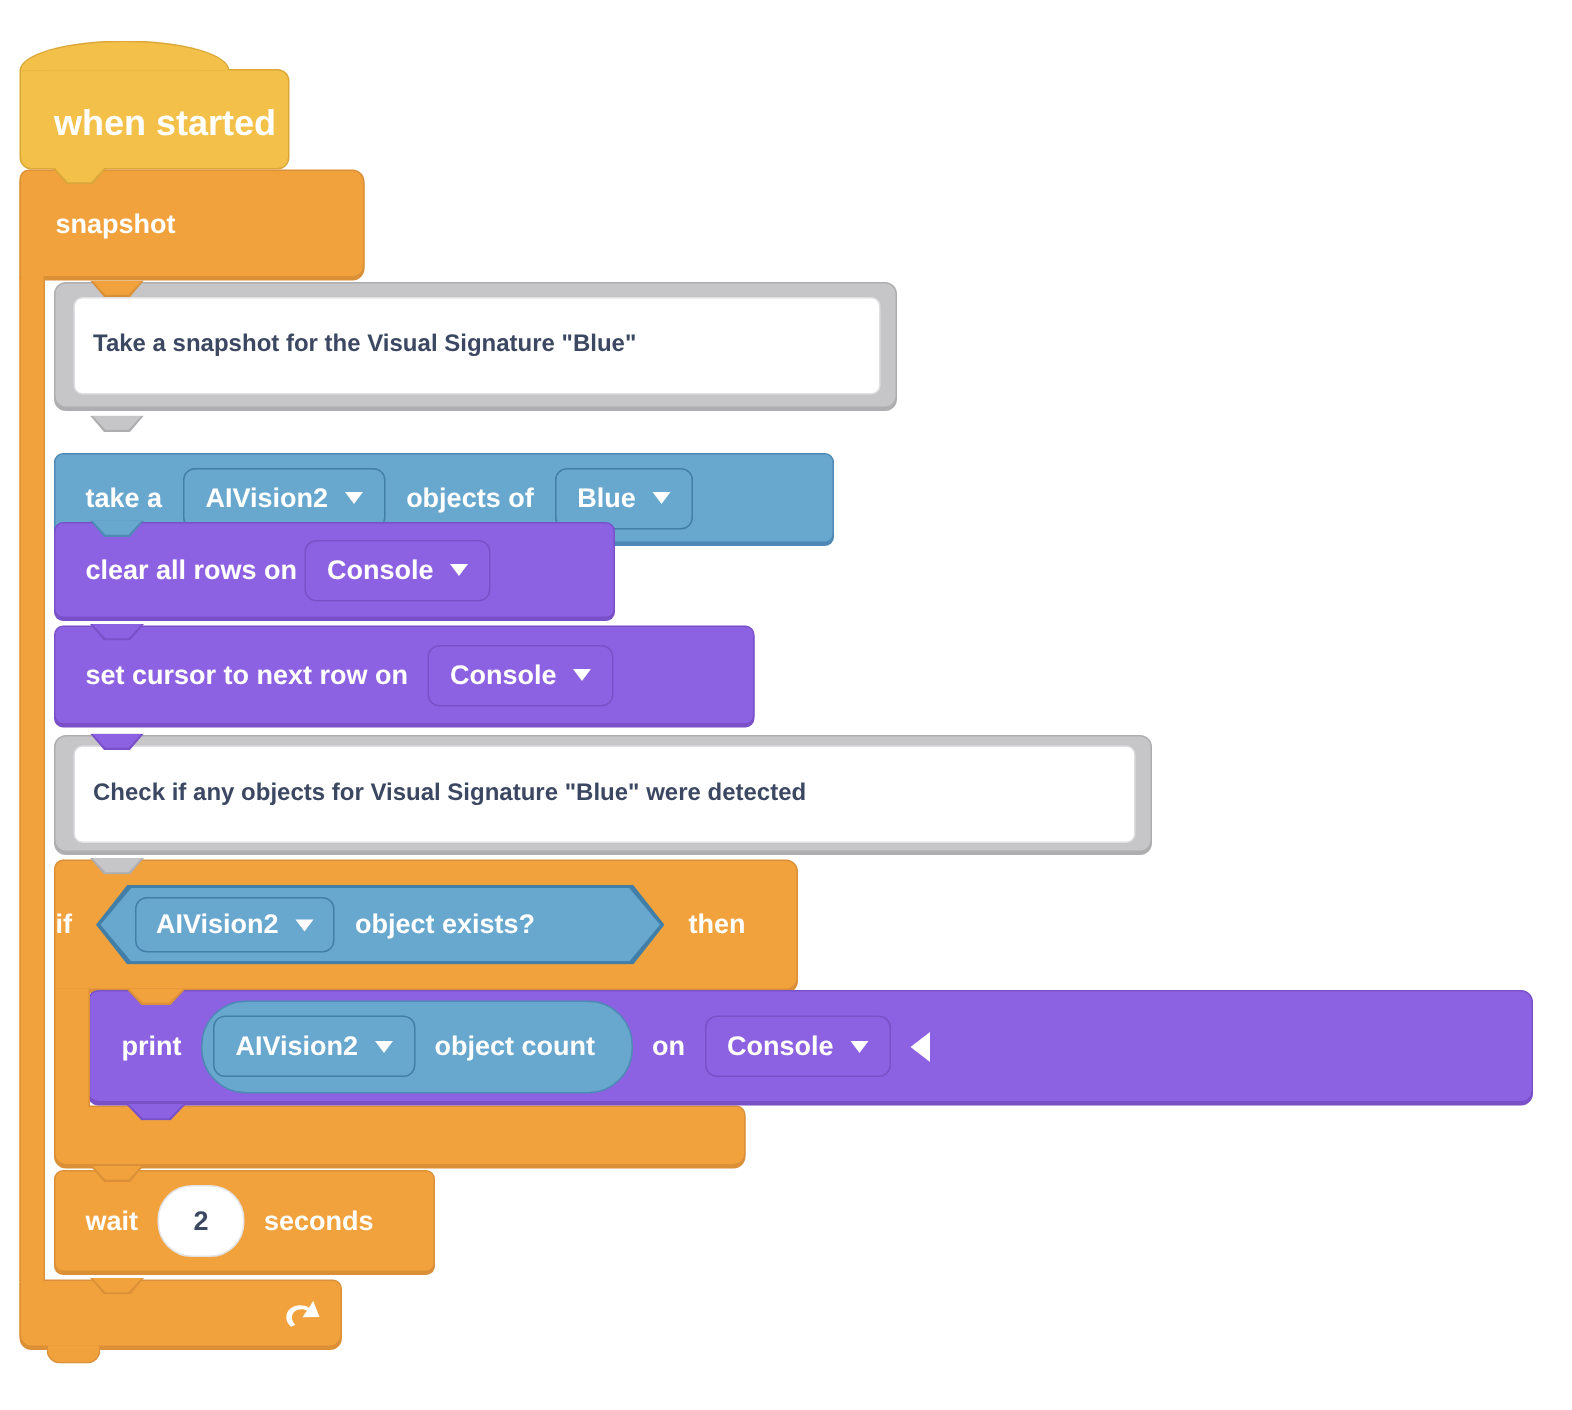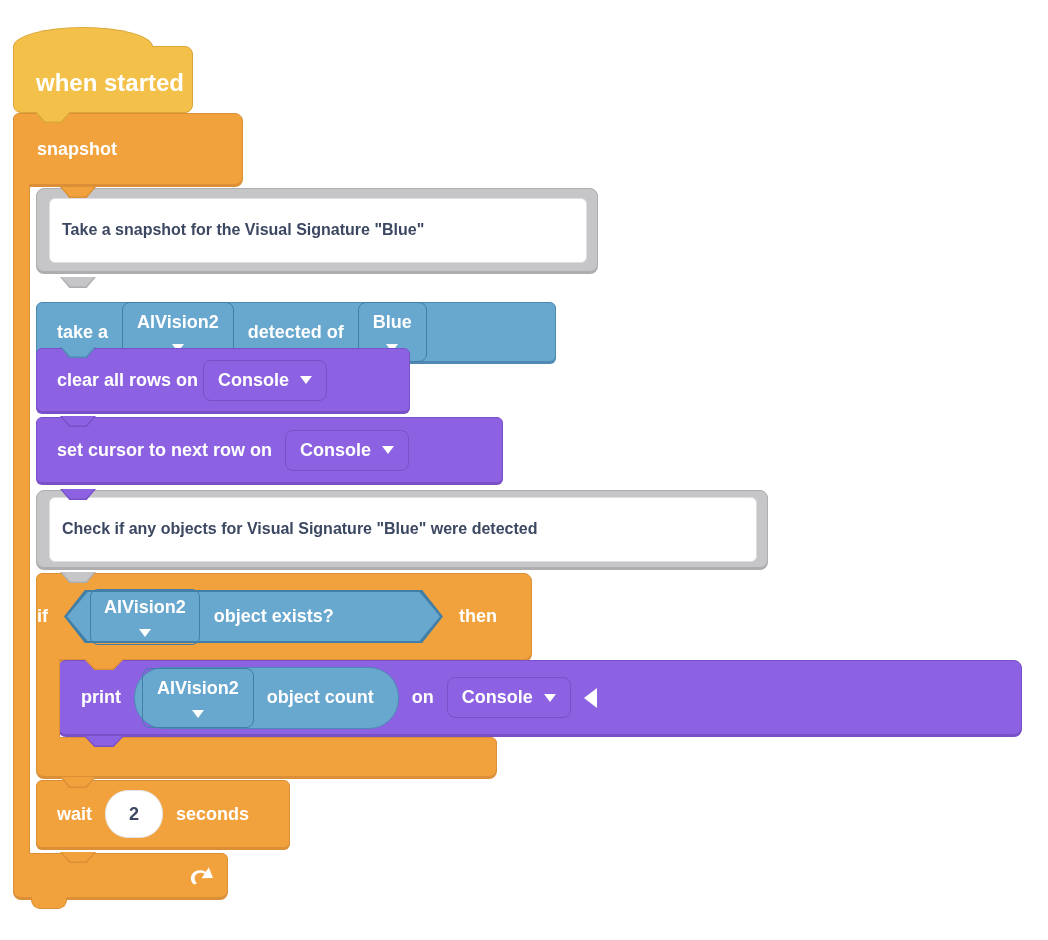--- a/index.html
+++ b/index.html
@@ -57,21 +57,21 @@
   .comment{display:flex;align-items:center;padding:0 10px 0 12px;border-radius:8px;}
   .cmt1{left:36px;top:188px;width:562px;height:84px;}
   .cmt2{left:36px;top:490px;width:732px;height:78px;}
   .comment-box{background:var(--field-white);border:1px solid #DFDFE1;border-radius:6px;height:65px;
                display:flex;align-items:center;padding:0 12px;color:var(--comment-text);
                font-size:16px;white-space:nowrap;width:100%;box-sizing:border-box;}
 
   
   .dropdown{display:inline-flex;align-items:center;gap:11px;padding:9px 14px;border-radius:8px;
             white-space:nowrap;flex:none;}
-  .dd-blue{border:1px solid var(--sensing-blue-border);flex-direction:column;}
+  .dd-blue{border:1px solid var(--sensing-blue-border);}
   .dd-purple{border:1px solid var(--console-purple-dark);}
   .chev{width:0;height:0;border-left:6px solid transparent;border-right:6px solid transparent;
         border-top:8px solid #fff;display:inline-block;}
 
   
   .hexagon{position:relative;width:379px;height:53px;flex:none;}
   .hex-bg{position:absolute;inset:0;background:var(--sensing-blue-border);
           clip-path:polygon(0 50%,5.5% 0,94.5% 0,100% 50%,94.5% 100%,5.5% 100%);}
   .hex-bg::after{content:"";position:absolute;inset:2px 3px;background:var(--sensing-blue);
           clip-path:polygon(0 50%,5.5% 0,94.5% 0,100% 50%,94.5% 100%,5.5% 100%);}
@@ -131,21 +131,21 @@
       <span class="lbl">Take a snapshot for the Visual Signature "Blue"</span>
     </div>
   </div>
 
   <div class="block blue blk-take">
     <span class="lbl">take a</span>
     <span class="dropdown dd-blue">
       <span class="lbl">AIVision2</span>
       <i class="chev"></i>
     </span>
-    <span class="lbl">detected of</span>
+    <span class="lbl">objects of</span>
     <span class="dropdown dd-blue">
       <span class="lbl">Blue</span>
       <i class="chev"></i>
     </span>
   </div>
 
   <div class="block purple blk-clear">
     <span class="lbl">clear all rows on</span>
     <span class="dropdown dd-purple">
       <span class="lbl">Console</span>

